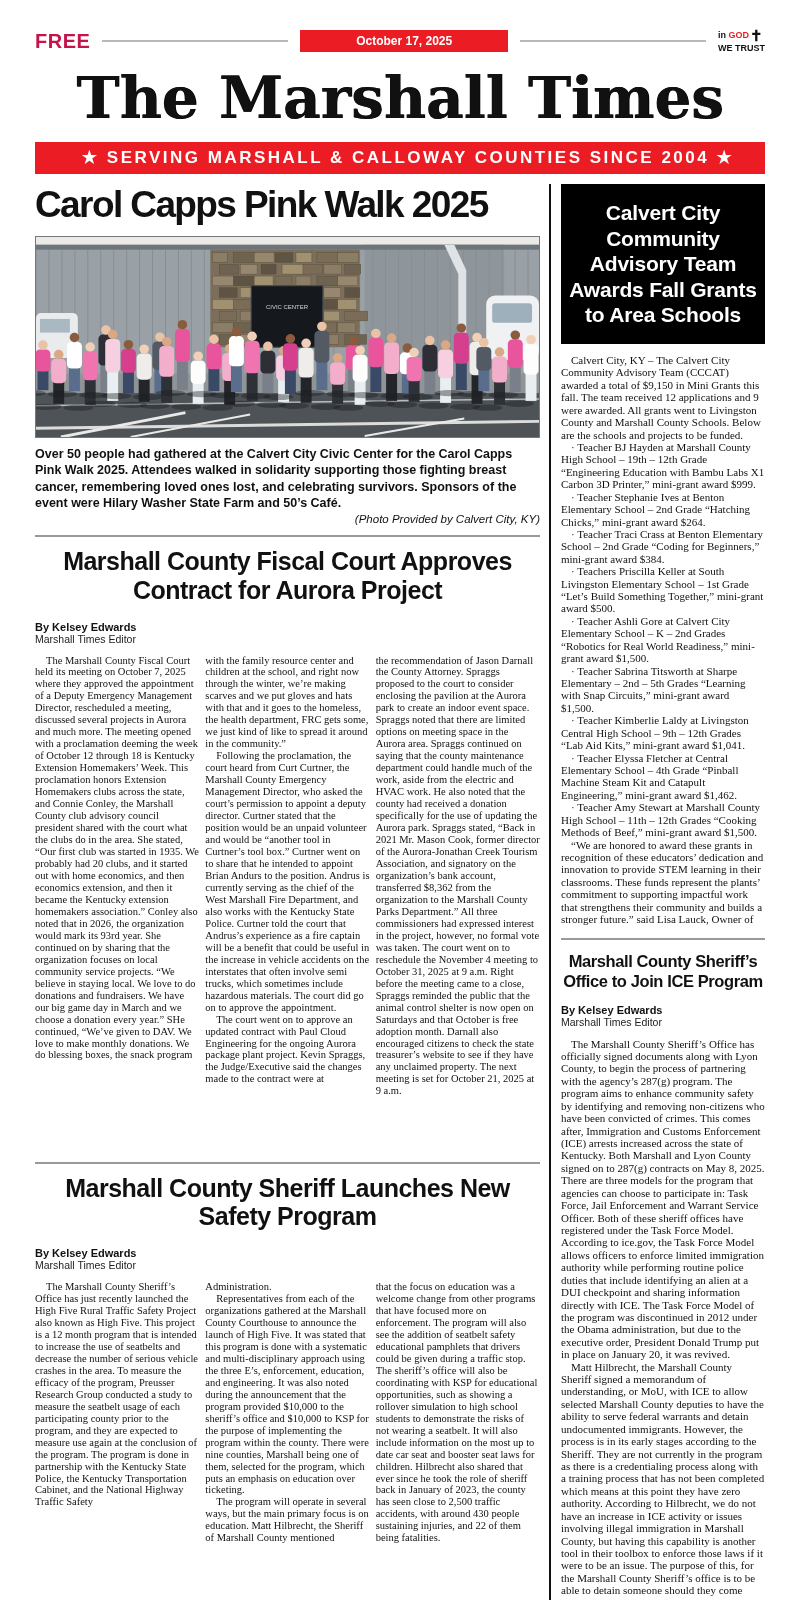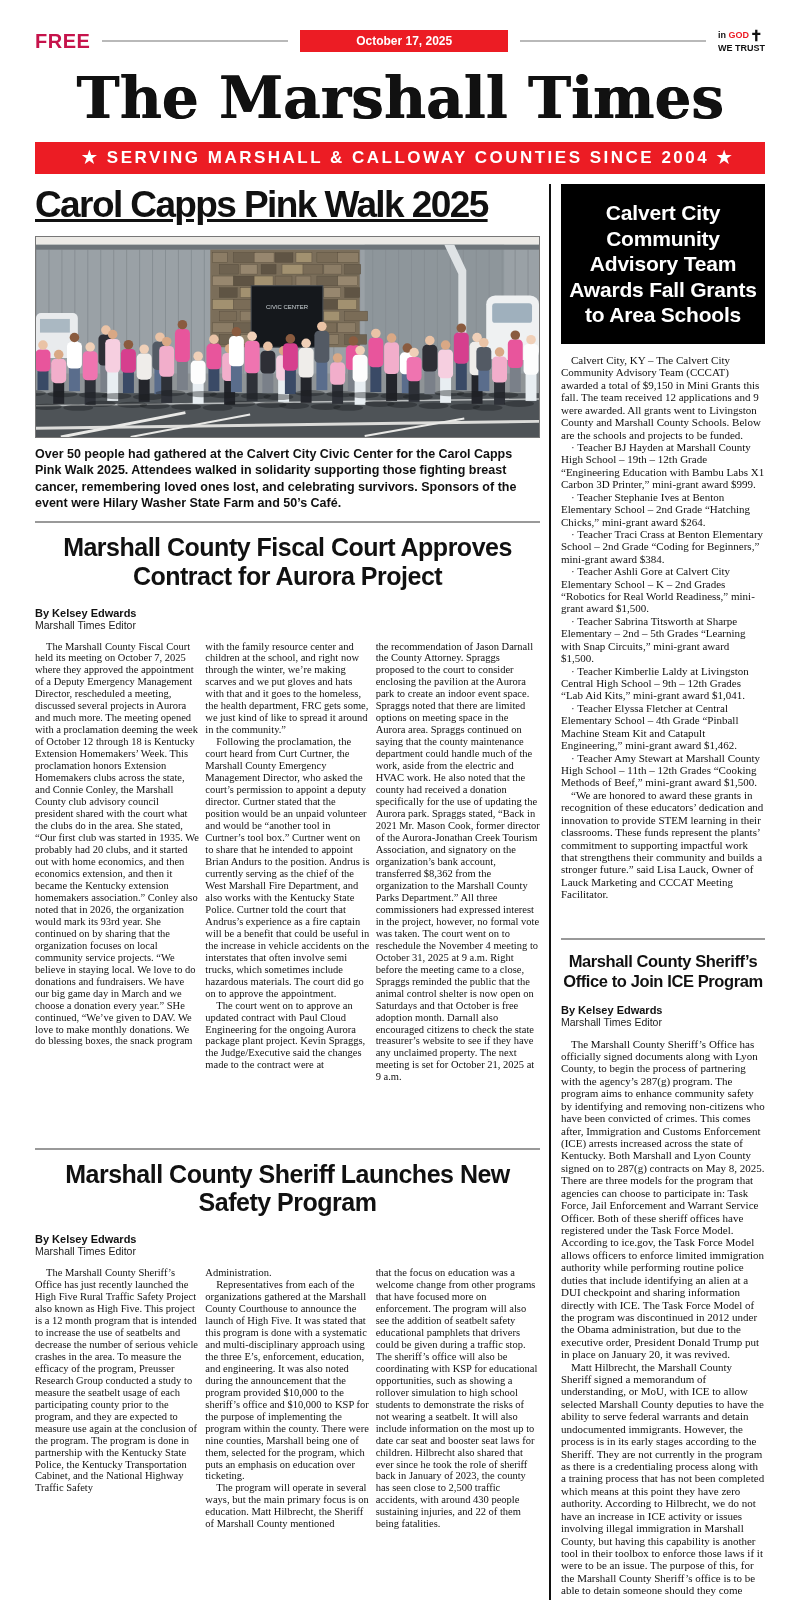--- a/index.html
+++ b/index.html
@@ -28,21 +28,21 @@
     background: var(--accent_red,#EC1C24); color:#fff; text-align:center;
     font-weight:bold; font-size:17px; letter-spacing:2.5px; padding:5px 0 6px 16px;
     margin-bottom: 10px; white-space:nowrap;
   }
   
   .content { display:flex; align-items:stretch; }
   .maincol { width:505px; flex:0 0 505px; }
   .sidebar { flex:1; border-left:2px solid #111; margin-left:9px; padding-left:10px; }
   
   .lead-head { font-size:37px; font-weight:800; letter-spacing:-1.6px; white-space:nowrap;
-               overflow:hidden; margin:0 0 10px 0;text-decoration:underline; }
+               overflow:hidden; margin:0 0 10px 0; }
   figure.photo { width:505px; height:202px; border:1px solid #777; background:#9aa1a6; }
   figure.photo svg { display:block; width:100%; height:100%; }
   .caption { font-size:12.5px; font-weight:bold; line-height:1.3; margin-top:8px; }
   .credit { font-size:11.5px; font-style:italic; text-align:right; margin-top:2px; }
   hr.rule { border:0; border-top:2px solid #999; margin:10px 0; }
   
   .art-head { text-align:center; font-size:25px; font-weight:800; letter-spacing:-.5px;
               line-height:1.15; margin:10px 18px 16px 18px; }
   .byline { margin-bottom:10px; }
   .byline .by { font-size:11px; font-weight:bold; display:block; }
@@ -353,20 +353,21 @@
             <circle cx="497" cy="105.21000000000001" r="4.8" fill="#f0d0b8"></circle>
           </g>
         <line x1="0" y1="196" x2="505" y2="189" stroke="#dcdcda" stroke-width="3"></line>
         <line x1="25" y1="205" x2="150" y2="180" stroke="#e9e9e7" stroke-width="3"></line>
         <line x1="95" y1="205" x2="215" y2="182" stroke="#e9e9e7" stroke-width="2"></line>
         <line x1="330" y1="204" x2="430" y2="186" stroke="#e9e9e7" stroke-width="2"></line>
       </svg>
     </figure>
 
     <p class="caption">Over 50 people had gathered at the Calvert City Civic Center for the Carol Capps Pink Walk 2025. Attendees walked in solidarity supporting those fighting breast cancer, remembering loved ones lost, and celebrating survivors. Sponsors of the event were Hilary Washer State Farm and 50’s Café.</p>
+    <div class="credit">(Photo Provided by Calvert City, KY)</div>
 
     <hr class="rule">
 
     <article>
       <h3 class="art-head">Marshall County Fiscal Court Approves Contract for Aurora Project</h3>
       <div class="byline">
         <span class="by">By Kelsey Edwards</span>
         <span class="role">Marshall Times Editor</span>
       </div>
       <div class="cols fiscal">
@@ -408,20 +409,21 @@
     </article>
   </div>
 
   <aside class="sidebar">
     <div class="blackbox">Calvert City Community Advisory Team Awards Fall Grants to Area Schools</div>
     <div class="sb-body grants-body">
         <p>Calvert City, KY –  The Calvert City Community Advisory Team (CCCAT) awarded a total of $9,150 in Mini Grants this fall. The team received 12 applications and 9 were awarded. All grants went to Livingston County and Marshall County Schools. Below are the schools and projects to be funded.</p>
         <p>· Teacher BJ Hayden at Marshall County High School – 19th – 12th Grade “Engineering Education with Bambu Labs X1 Carbon 3D Printer,” mini-grant award $999.</p>
         <p>· Teacher Stephanie Ives at Benton Elementary School – 2nd Grade “Hatching Chicks,” mini-grant award $264.</p>
         <p>· Teacher Traci Crass at Benton Elementary School – 2nd Grade “Coding for Beginners,” mini-grant award $384.</p>
+        <p>· Teachers Priscilla Keller at South Livingston Elementary School – 1st Grade “Let’s Build Something Together,” mini-grant award $500.</p>
         <p>· Teacher Ashli Gore at Calvert City Elementary School – K – 2nd Grades “Robotics for Real World Readiness,” mini-grant award $1,500.</p>
         <p>· Teacher Sabrina Titsworth at Sharpe Elementary – 2nd – 5th Grades “Learning with Snap Circuits,” mini-grant award $1,500.</p>
         <p>· Teacher Kimberlie Laldy at Livingston Central High School – 9th – 12th Grades “Lab Aid Kits,” mini-grant award $1,041.</p>
         <p>· Teacher Elyssa Fletcher at Central Elementary School – 4th Grade “Pinball Machine Steam Kit and Catapult Engineering,” mini-grant award $1,462.</p>
         <p>· Teacher Amy Stewart at Marshall County High School – 11th – 12th Grades “Cooking Methods of Beef,” mini-grant award $1,500.</p>
         <p>“We are honored to award these grants in recognition of these educators’ dedication and innovation to provide STEM learning in their classrooms. These funds represent the plants’ commitment to supporting impactful work that strengthens their community and builds a stronger future.” said Lisa Lauck, Owner of Lauck Marketing and CCCAT Meeting Facilitator.</p>
       </div>
 
     <hr class="sb-hr">
 

